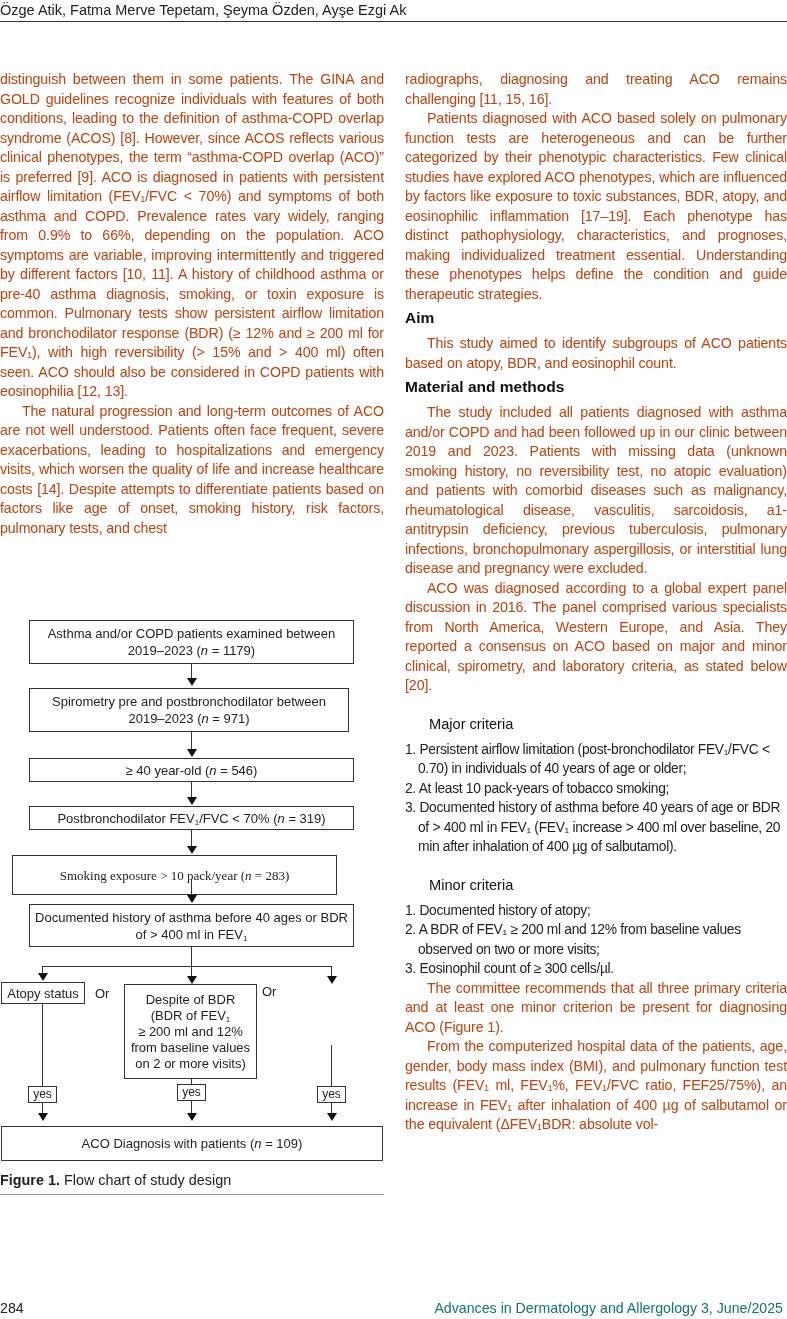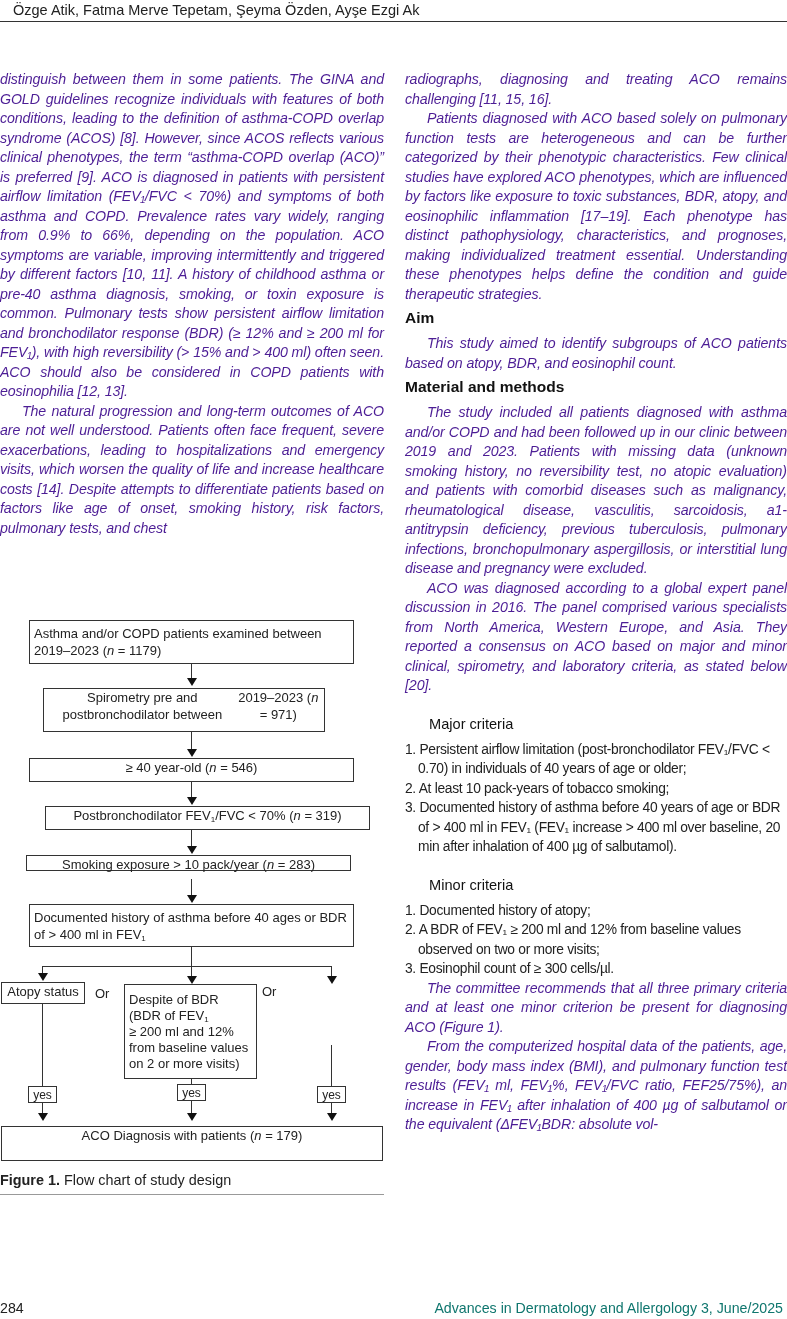--- a/index.html
+++ b/index.html
@@ -2,31 +2,30 @@
 <html><head>
 <meta charset="utf-8">
 <style>
   * { box-sizing: border-box; margin: 0; padding: 0; }
   html, body { width: 787px; height: 1319px; background: #ffffff; overflow: hidden; }
   body { position: relative; font-family: "Liberation Sans", sans-serif; color: #1a1a1a; }
 
   .running-head {
     position: absolute; left: 0; top: 0; width: 787px; height: 22px;
     border-bottom: 1.2px solid #333;
-    font-size: 14.5px; line-height: 20px; padding-left: 13px; color: #222;
+    font-size: 14.5px; line-height: 20px; padding-left: 0; color: #222;
   }
 
   .col { position: absolute; top: 70px; }
   .col-left { left: 0; width: 384px; }
   .col-right { left: 405px; width: 382px; }
 
   p.body {
-    font-size: 14.2px; line-height: 19.5px; text-align: justify; color: #4c1d95;
+    font-size: 14.2px; line-height: 19.5px; text-align: justify; color: #c2410c;
     letter-spacing: -0.1px;
-    font-style: italic;
   }
   p.indent { text-indent: 22px; }
 
   h2.section {
     font-size: 15.5px; font-weight: bold; color: #111; margin: 4px 0 6px 0; line-height: 20px;
   }
   h3.sub {
     font-size: 14.6px; font-weight: normal; color: #111; margin: 18px 0 6px 24px; line-height: 20px;
   }
   ol.crit { list-style: none; }
@@ -34,21 +33,21 @@
     font-size: 13.8px; line-height: 19.5px; color: #222; padding-left: 13px; text-indent: -13px;
     letter-spacing: -0.3px;
   }
   sub { font-size: 8px; vertical-align: -2px; line-height: 0; }
 
   
   .flow { position: absolute; left: 0; top: 620px; width: 387px; height: 550px; }
   .fbox {
     position: absolute; border: 1.3px solid #333; background: #fff;
     font-size: 13px; line-height: 17px; text-align: center; color: #222;
-    display: flex; align-items: flex-start; justify-content: center; padding: 0 4px;
+    display: flex; align-items: center; justify-content: center; padding: 0 4px;
   }
   .vline { position: absolute; width: 1.3px; background: #333; }
   .hline { position: absolute; height: 1.3px; background: #333; }
   .arrow {
     position: absolute; width: 0; height: 0;
     border-left: 5px solid transparent; border-right: 5px solid transparent; border-top: 8px solid #111;
   }
   .or-label { position: absolute; font-size: 13px; color: #222; }
   .caption {
     position: absolute; left: 0; top: 1170px; width: 384px; font-size: 14.4px; color: #222; line-height: 20px;
@@ -71,40 +70,40 @@
 
 <div class="flow">
 
   <div class="fbox" style="left:29px; top:0; width:325px; height:44px; flex-direction:column;">
     <span>Asthma and/or COPD patients examined between</span>
     <span><span>2019–2023 (</span><i>n</i><span> = 1179)</span></span>
   </div>
   <div class="vline" style="left:191px; top:44px; height:14px;"></div>
   <div class="arrow" style="left:187px; top:58px;"></div>
 
-  <div class="fbox" style="left:29px; top:68px; width:282px; height:44px; flex-direction:row;margin-left:14px;">
+  <div class="fbox" style="left:29px; top:68px; width:320px; height:44px; flex-direction:column;">
     <span>Spirometry pre and postbronchodilator between</span>
     <span><span>2019–2023 (</span><i>n</i><span> = 971)</span></span>
   </div>
   <div class="vline" style="left:191px; top:112px; height:17px;"></div>
   <div class="arrow" style="left:187px; top:129px;"></div>
 
   <div class="fbox" style="left:29px; top:138px; width:325px; height:24px;">
     <span><span>≥ 40 year-old (</span><i>n</i><span> = 546)</span></span>
   </div>
   <div class="vline" style="left:191px; top:162px; height:15px;"></div>
   <div class="arrow" style="left:187px; top:177px;"></div>
 
-  <div class="fbox" style="left:29px; top:186px; width:325px; height:24px;margin-left:16px;">
+  <div class="fbox" style="left:29px; top:186px; width:325px; height:24px;">
     <span><span>Postbronchodilator FEV</span><sub>1</sub><span>/FVC &lt; 70% (</span><i>n</i><span> = 319)</span></span>
   </div>
   <div class="vline" style="left:191px; top:210px; height:16px;"></div>
   <div class="arrow" style="left:187px; top:226px;"></div>
 
-  <div class="fbox" style="left:26px; top:235px; width:325px; height:16px;">
+  <div class="fbox" style="left:12px; top:235px; width:325px; height:40px;font-family:Liberation Serif, serif;">
     <span><span>Smoking exposure &gt; 10 pack/year (</span><i>n</i><span> = 283)</span></span>
   </div>
   <div class="vline" style="left:191px; top:259px; height:16px;"></div>
   <div class="arrow" style="left:187px; top:275px;"></div>
 
   <div class="fbox" style="left:29px; top:284px; width:325px; height:43px; flex-direction:column;">
     <span>Documented history of asthma before 40 ages or BDR</span>
     <span><span>of &gt; 400 ml in FEV</span><sub>1</sub></span>
   </div>
   <div class="vline" style="left:191px; top:327px; height:19px;"></div>
@@ -146,21 +145,21 @@
   </div>
 
   <div class="vline" style="left:42px; top:483px; height:10px;"></div>
   <div class="arrow" style="left:38px; top:493px;"></div>
   <div class="vline" style="left:191px; top:481px; height:12px;"></div>
   <div class="arrow" style="left:187px; top:493px;"></div>
   <div class="vline" style="left:331px; top:483px; height:10px;"></div>
   <div class="arrow" style="left:327px; top:493px;"></div>
 
   <div class="fbox" style="left:1px; top:506px; width:382px; height:35px;">
-    <span><span>ACO Diagnosis with patients (</span><i>n</i><span> = 179)</span></span>
+    <span><span>ACO Diagnosis with patients (</span><i>n</i><span> = 109)</span></span>
   </div>
 </div>
 
 <div class="caption">
   <b>Figure 1.</b><span> Flow chart of study design</span>
 </div>
 <div class="caption-rule"></div>
 
 <div class="col col-right">
   <p class="body">radiographs, diagnosing and treating ACO remains challenging [11, 15, 16].</p>

